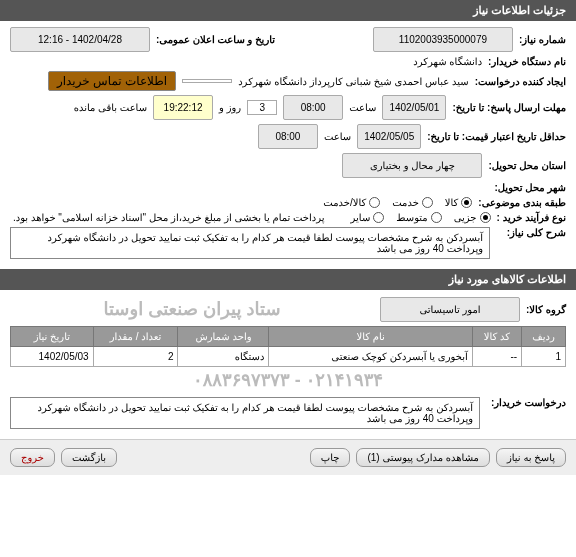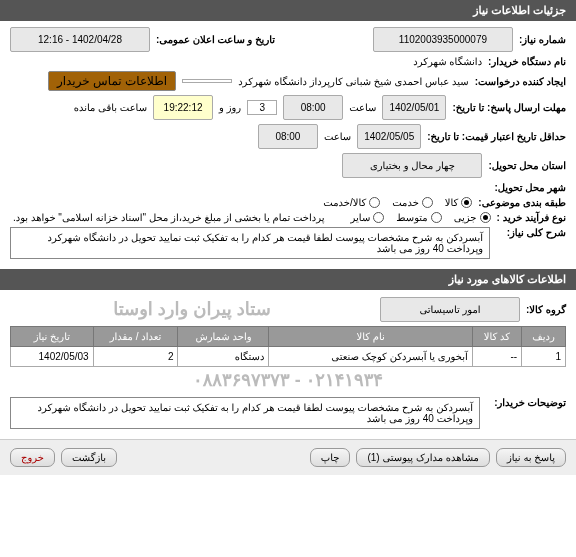--- a/index.html
+++ b/index.html
@@ -242,21 +242,21 @@
 
 </div>
 
 <div class="section-header">اطلاعات کالاهای مورد نیاز</div>
 
 <div class="form-area">
 
   <div class="row">
     <span class="label bold">گروه کالا:</span>
     <span class="value-box wide">امور تاسیساتی</span>
-    <span class="gray-text" style="flex:1">ستاد پیران وارد اوستا</span>
+    <span class="gray-text" style="flex:1">ستاد پیران صنعتی اوستا</span>
   </div>
 
   <table class="table">
     <thead>
       <tr>
         <th>ردیف</th>
         <th>کد کالا</th>
         <th>نام کالا</th>
         <th>واحد شمارش</th>
         <th>تعداد / مقدار</th>
@@ -271,21 +271,21 @@
         <td>دستگاه</td>
         <td>2</td>
         <td>1402/05/03</td>
       </tr>
     </tbody>
   </table>
 
   <div class="gray-text">۰۲۱۴۱۹۳۴ - ۰۸۸۳۶۹۷۳۷۳</div>
 
   <div class="row" style="align-items:flex-start; margin-top:4px">
-    <span class="label bold" style="min-width:80px">توضیحات خریدار:</span>
+    <span class="label bold" style="min-width:80px">درخواست خریدار:</span>
     <div class="desc-box">آبسردکن به شرح مشخصات پیوست لطفا قیمت هر کدام را به تفکیک ثبت نمایید تحویل در دانشگاه شهرکرد وپرداخت 40 روز می باشد</div>
   </div>
 
 </div>
 
 <div class="btn-row">
   <button class="btn">پاسخ به نیاز</button>
   <button class="btn">مشاهده مدارک پیوستی (1)</button>
   <button class="btn">چاپ</button>
   <span class="spacer"></span>

